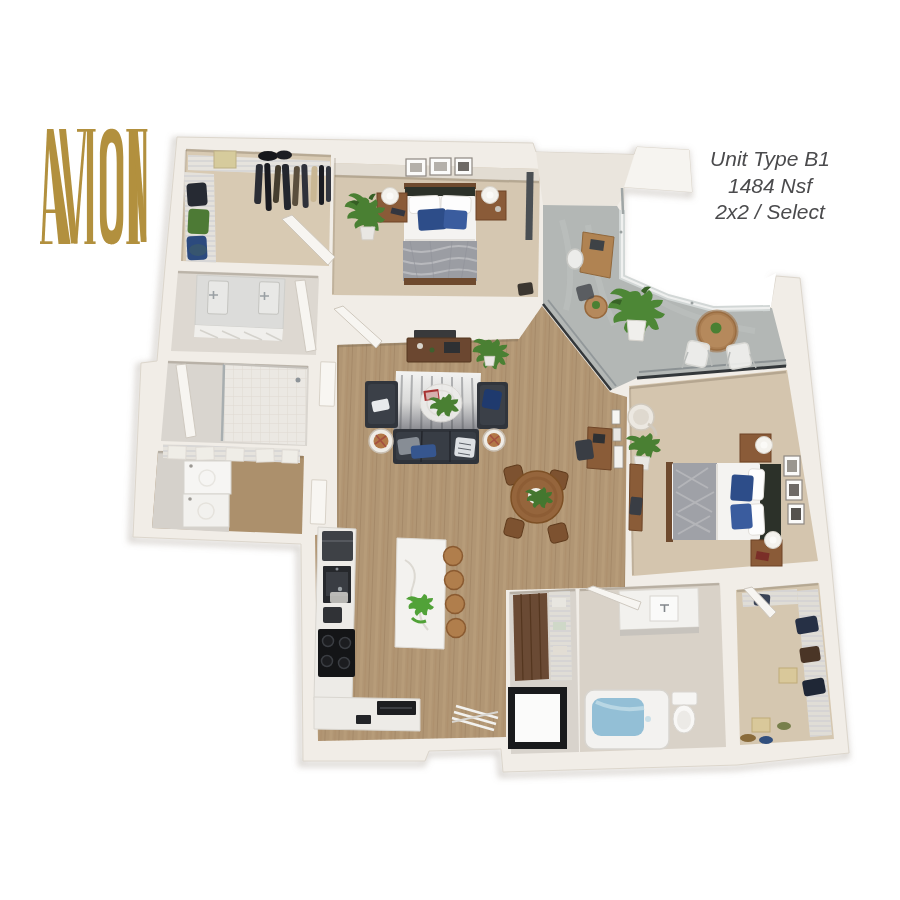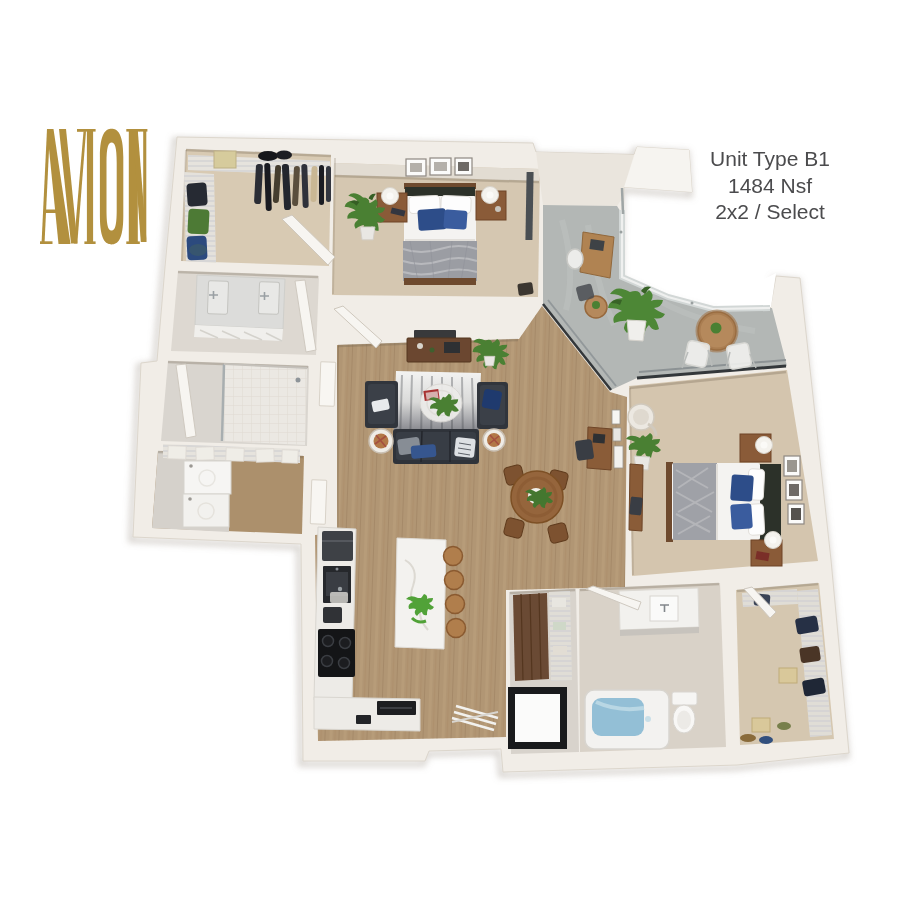--- a/index.html
+++ b/index.html
@@ -1,16 +1,16 @@
 <!DOCTYPE html>
 <html><head>
 <meta charset="utf-8">
 <style>
   html,body{margin:0;padding:0;background:#ffffff;}
-  .page{position:relative;width:900px;height:900px;background:#ffffff;overflow:hidden;}
+  .page{position:relative;width:900px;height:900px;background:#ffffff;overflow:hidden;font-style:italic;}
   svg{display:block;}
   .hdr{font-family:"Liberation Sans",sans-serif;fill:#4b4b4d;font-size:21px;}
 </style>
 </head>
 <body>
 <div class="page">
 <svg width="900" height="900" viewBox="0 0 900 900">
 <defs>
   <filter id="soft" x="-5%" y="-5%" width="110%" height="110%">
     <feGaussianBlur stdDeviation="3"></feGaussianBlur>

